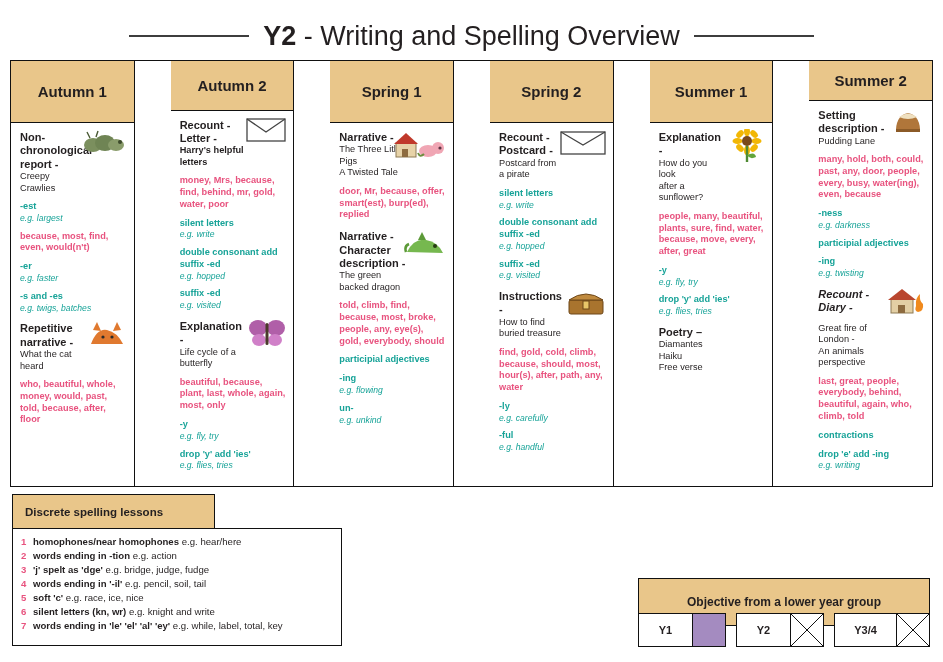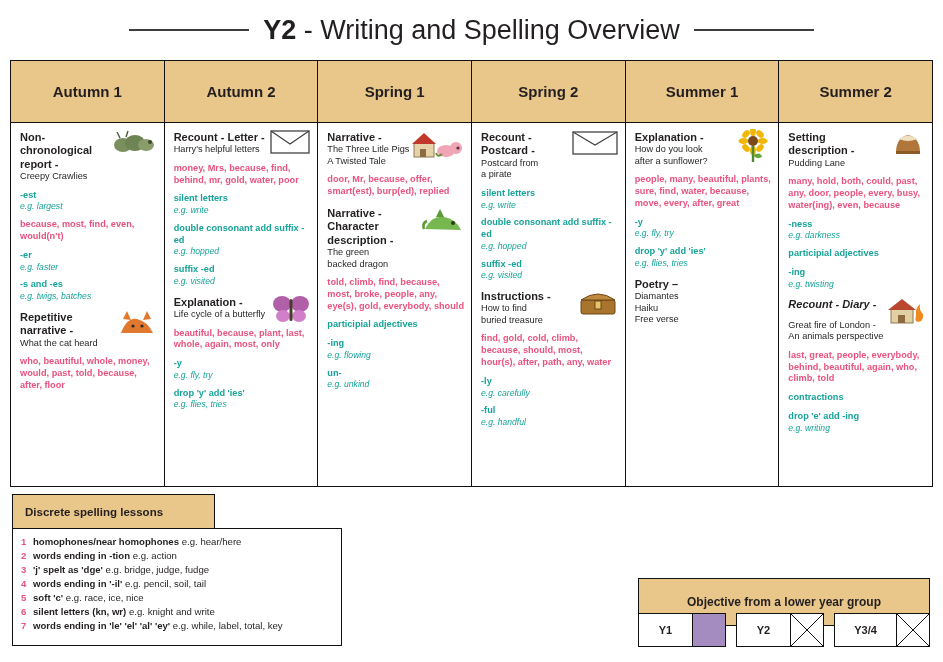--- a/index.html
+++ b/index.html
@@ -8,32 +8,33 @@
     width: 943px; height: 662px;
     background: #ffffff;
     font-family: "Liberation Sans", sans-serif;
     color: #231f20;
     position: relative;
     overflow: hidden;
   }
 
   
   .title-bar {
-    position:absolute; top:6px; left:0; width:943px; height:48px;
+    position:absolute; top:12px; left:0; width:943px; height:48px;
     display:flex; align-items:center; justify-content:center; gap:14px;
   }
   .title-rule { height:2px; background:#3d3d3d; width:120px; }
   .title-text { font-size:27px; white-space:nowrap; }
   .title-text .bold { font-weight:bold; }
 
   
   .grid {
     position:absolute; left:10px; top:60px; width:923px; height:427px;
     border:1px solid #111; display:flex;
     background:#fff;
+    gap:36px;
   }
   .col {
     flex:1 1 0; border-right:1px solid #111; display:flex; flex-direction:column;
     min-width:0;
   }
   .col:last-child { border-right:none; }
   .col-head {
     background:#e9c68a; border-bottom:1px solid #111;
     height:62px; display:flex; align-items:center; justify-content:center;
     font-weight:bold; font-size:15px; color:#231f20;
@@ -165,21 +166,21 @@
       </div>
       <div class="col-body">
         <div class="block">
           <span class="art" style="right: 0px; top: -2px;">
             <svg width="40" height="26" viewBox="0 0 40 26">
               <rect x="1" y="2" width="38" height="22" fill="#fff" stroke="#444" stroke-width="1.3"></rect>
               <path d="M1 2 L20 15 L39 2" fill="none" stroke="#444" stroke-width="1.3"></path>
             </svg>
           </span>
           <div class="blk-title" style="padding-right: 40px;">Recount - Letter -</div>
-          <div class="blk-sub" style="padding-right: 24px; white-space: pre-line;">Harry's helpful letters</div>
+          <div class="blk-sub" style="padding-right: 24px; white-space: pre-line; font-weight: bold;">Harry's helpful letters</div>
           <div class="spell">
             <div class="sp-word pink">money, Mrs, because, find, behind, mr, gold, water, poor</div>
           </div>
           <div class="spell">
             <div class="sp-word teal">silent letters</div>
             <div class="sp-eg teal">e.g. write</div>
           </div>
           <div class="spell">
             <div class="sp-word teal">double consonant add suffix -ed</div>
             <div class="sp-eg teal">e.g. hopped</div>

